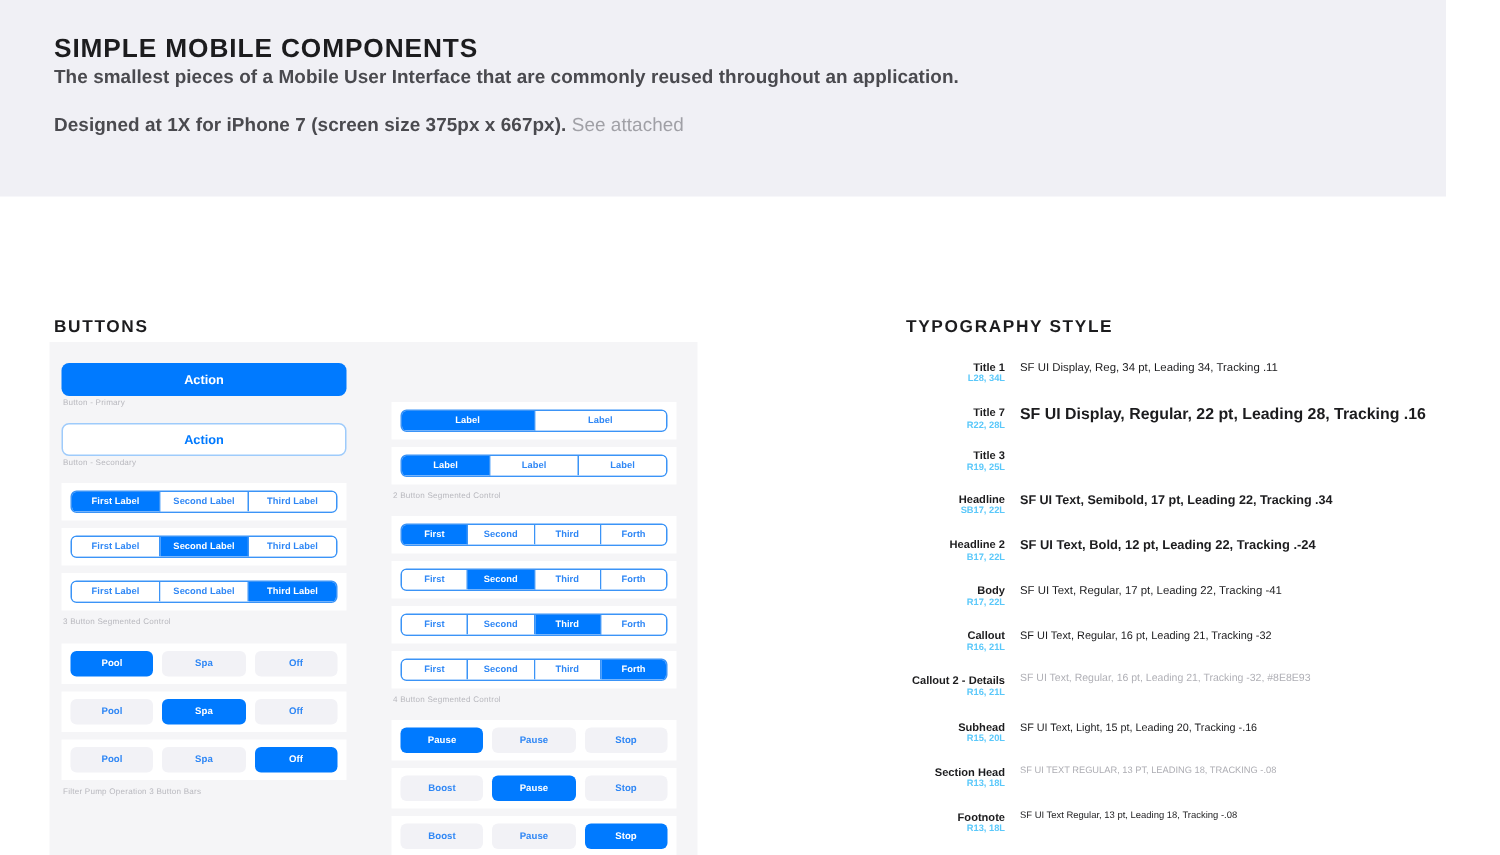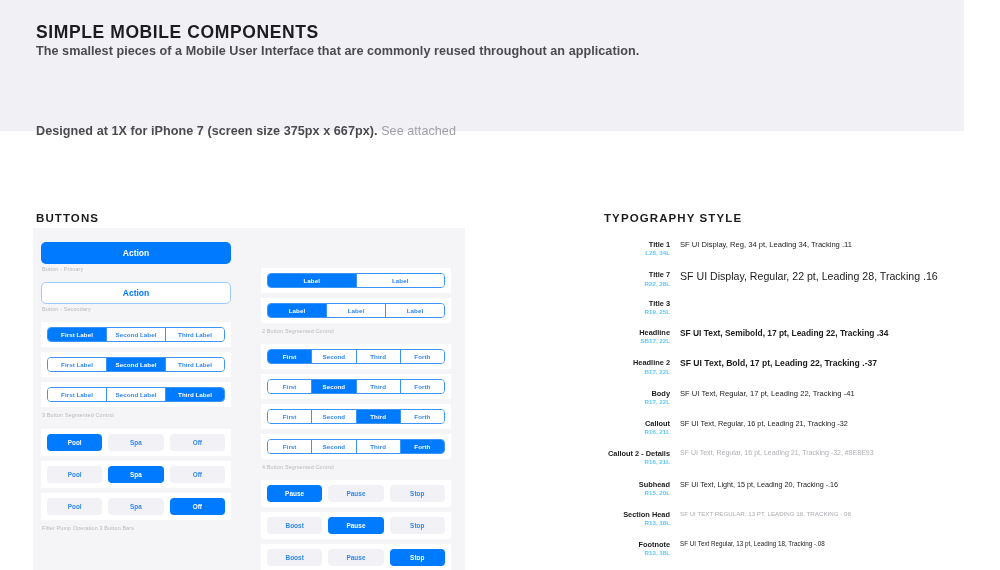--- a/index.html
+++ b/index.html
@@ -25,21 +25,20 @@
   .header-sub {
     position: absolute; left: 36px; top: 44px;
     font-size: 12.6px; font-weight: bold;
     color: #4a4a4f; letter-spacing: 0.05px;
   }
   .header-note {
     position: absolute; left: 36px; top: 76px;
     font-size: 12.6px; font-weight: bold;
     color: #4a4a4f; letter-spacing: 0.05px;
     white-space: nowrap;
-    margin-top: 48px;
   }
   .header-note .muted { color: #a0a0a6; font-weight: normal; }
 
   
   .section-title {
     position: absolute;
     font-size: 11.5px; font-weight: bold;
     letter-spacing: 1.1px; color: #1c1c1e;
   }
   #buttons-title { left: 36px; top: 212px; }
@@ -339,41 +338,41 @@
           <div class="typo-name">Title 1</div>
           <div class="typo-code">L28, 34L</div>
         </div>
         <div class="typo-spec" style="font-size: 7.6px; font-weight: normal; color: rgb(28, 28, 30); text-transform: none;">SF UI Display, Reg, 34 pt, Leading 34, Tracking .11</div>
       </div>
       <div class="typo-row" style="margin-bottom: 11px;">
         <div class="typo-left">
           <div class="typo-name">Title 7</div>
           <div class="typo-code">R22, 28L</div>
         </div>
-        <div class="typo-spec" style="font-size: 10.6px; font-weight: normal; color: rgb(28, 28, 30); text-transform: none;">SF UI Display, Regular, 22 pt, Leading 28, Tracking .16</div>
+        <div class="typo-spec" style="font-size: 10.6px; font-weight: bold; color: rgb(28, 28, 30); text-transform: none;">SF UI Display, Regular, 22 pt, Leading 28, Tracking .16</div>
       </div>
       <div class="typo-row" style="margin-bottom: 12px;">
         <div class="typo-left">
           <div class="typo-name">Title 3</div>
           <div class="typo-code">R19, 25L</div>
         </div>
       </div>
       <div class="typo-row" style="margin-bottom: 13px;">
         <div class="typo-left">
           <div class="typo-name">Headline</div>
           <div class="typo-code">SB17, 22L</div>
         </div>
         <div class="typo-spec" style="font-size: 8.4px; font-weight: bold; color: rgb(28, 28, 30); text-transform: none;">SF UI Text, Semibold, 17 pt, Leading 22, Tracking .34</div>
       </div>
       <div class="typo-row" style="margin-bottom: 13px;">
         <div class="typo-left">
           <div class="typo-name">Headline 2</div>
           <div class="typo-code">B17, 22L</div>
         </div>
-        <div class="typo-spec" style="font-size: 8.6px; font-weight: bold; color: rgb(28, 28, 30); text-transform: none;">SF UI Text, Bold, 17 pt, Leading 22, Tracking .-37</div>
+        <div class="typo-spec" style="font-size: 8.6px; font-weight: bold; color: rgb(28, 28, 30); text-transform: none;">SF UI Text, Bold, 12 pt, Leading 22, Tracking .-24</div>
       </div>
       <div class="typo-row" style="margin-bottom: 13px;">
         <div class="typo-left">
           <div class="typo-name">Body</div>
           <div class="typo-code">R17, 22L</div>
         </div>
         <div class="typo-spec" style="font-size: 7.6px; font-weight: normal; color: rgb(28, 28, 30); text-transform: none;">SF UI Text, Regular, 17 pt, Leading 22, Tracking -41</div>
       </div>
       <div class="typo-row" style="margin-bottom: 13px;">
         <div class="typo-left">

